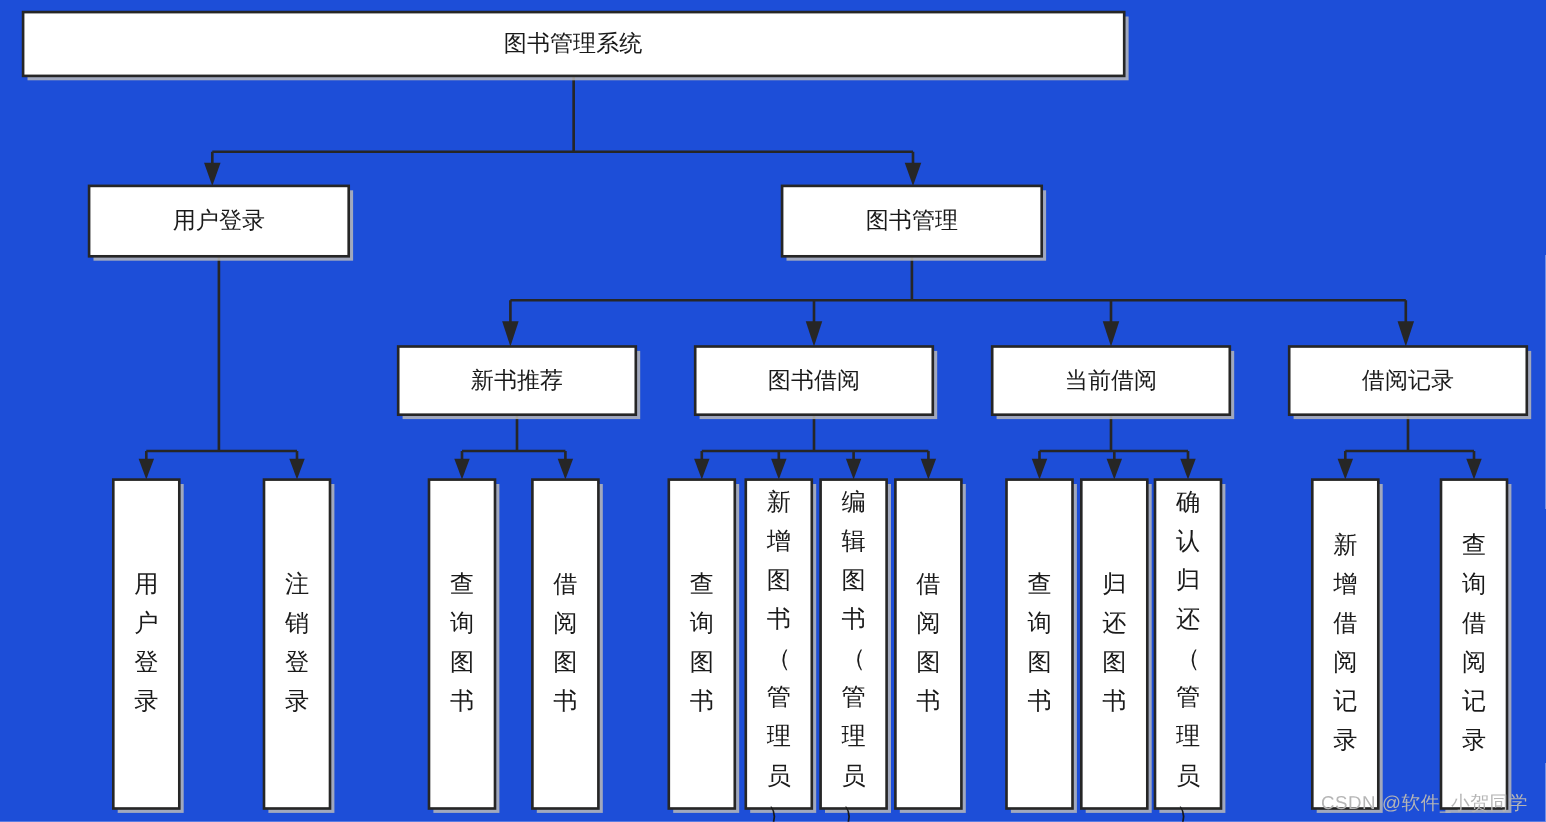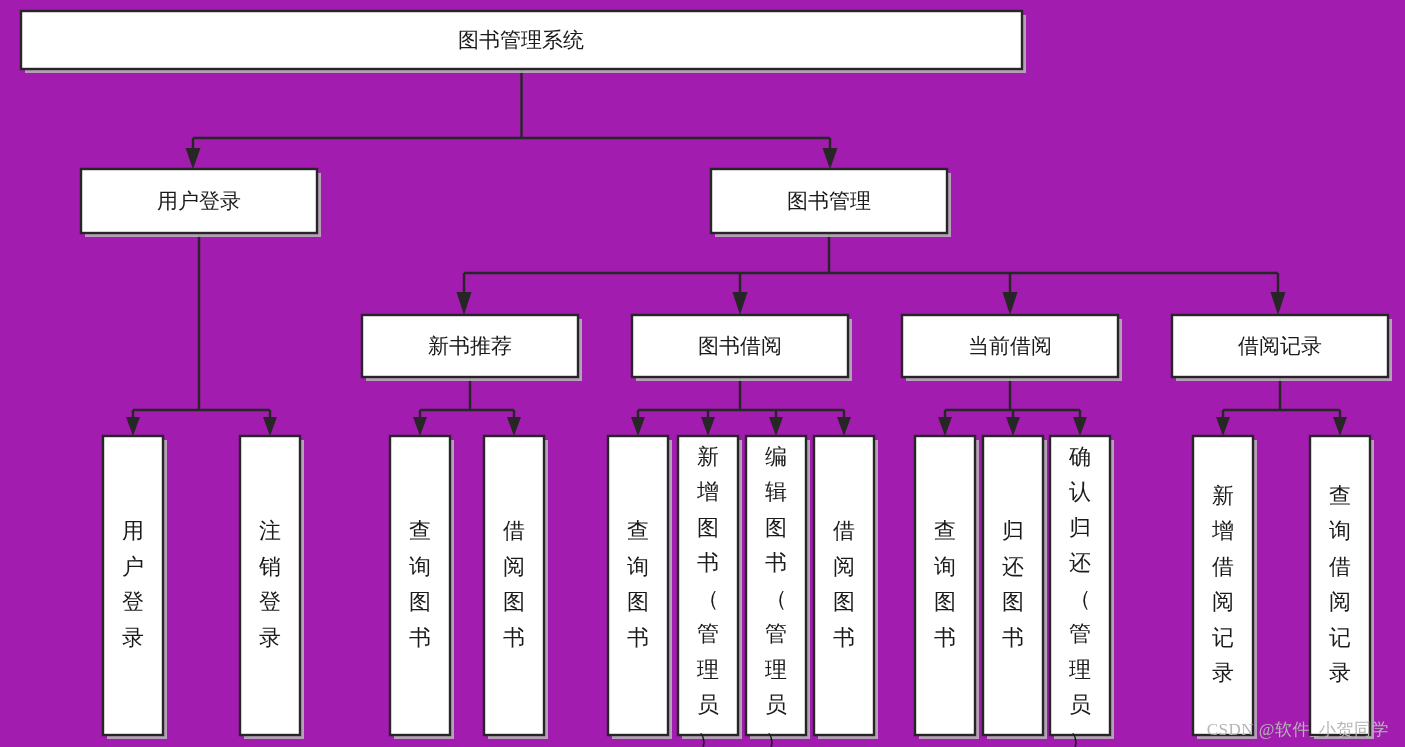--- a/index.html
+++ b/index.html
@@ -10,21 +10,21 @@
   body {
     width: 1405px;
     height: 747px;
     overflow: hidden;
     font-family: "Liberation Sans", "DejaVu Sans", sans-serif;
   }
   #diagram-root {
     position: relative;
     width: 1405px;
     height: 747px;
-    background: #a21caf;
+    background: #1d4ed8;
   }
   svg#tree-svg {
     position: absolute;
     top: 0;
     left: 0;
     width: 1405px;
     height: 747px;
     display: block;
   }
   .node-box {
@@ -56,21 +56,21 @@
     font-family: "Liberation Sans", "DejaVu Sans", sans-serif;
     font-size: 22px;
     fill: #1a1a1a;
     text-anchor: middle;
     dominant-baseline: middle;
   }
   .watermark {
     position: absolute;
     right: 16px;
     bottom: 6px;
-    font-family: Liberation Serif, serif;
+    font-family: Liberation Sans, sans-serif;
     font-size: 17px;
     color: #b5b5b5;
     white-space: nowrap;
     letter-spacing: 0.5px;
     user-select: none;
   }
 </style>
 </head>
 <body>
 

